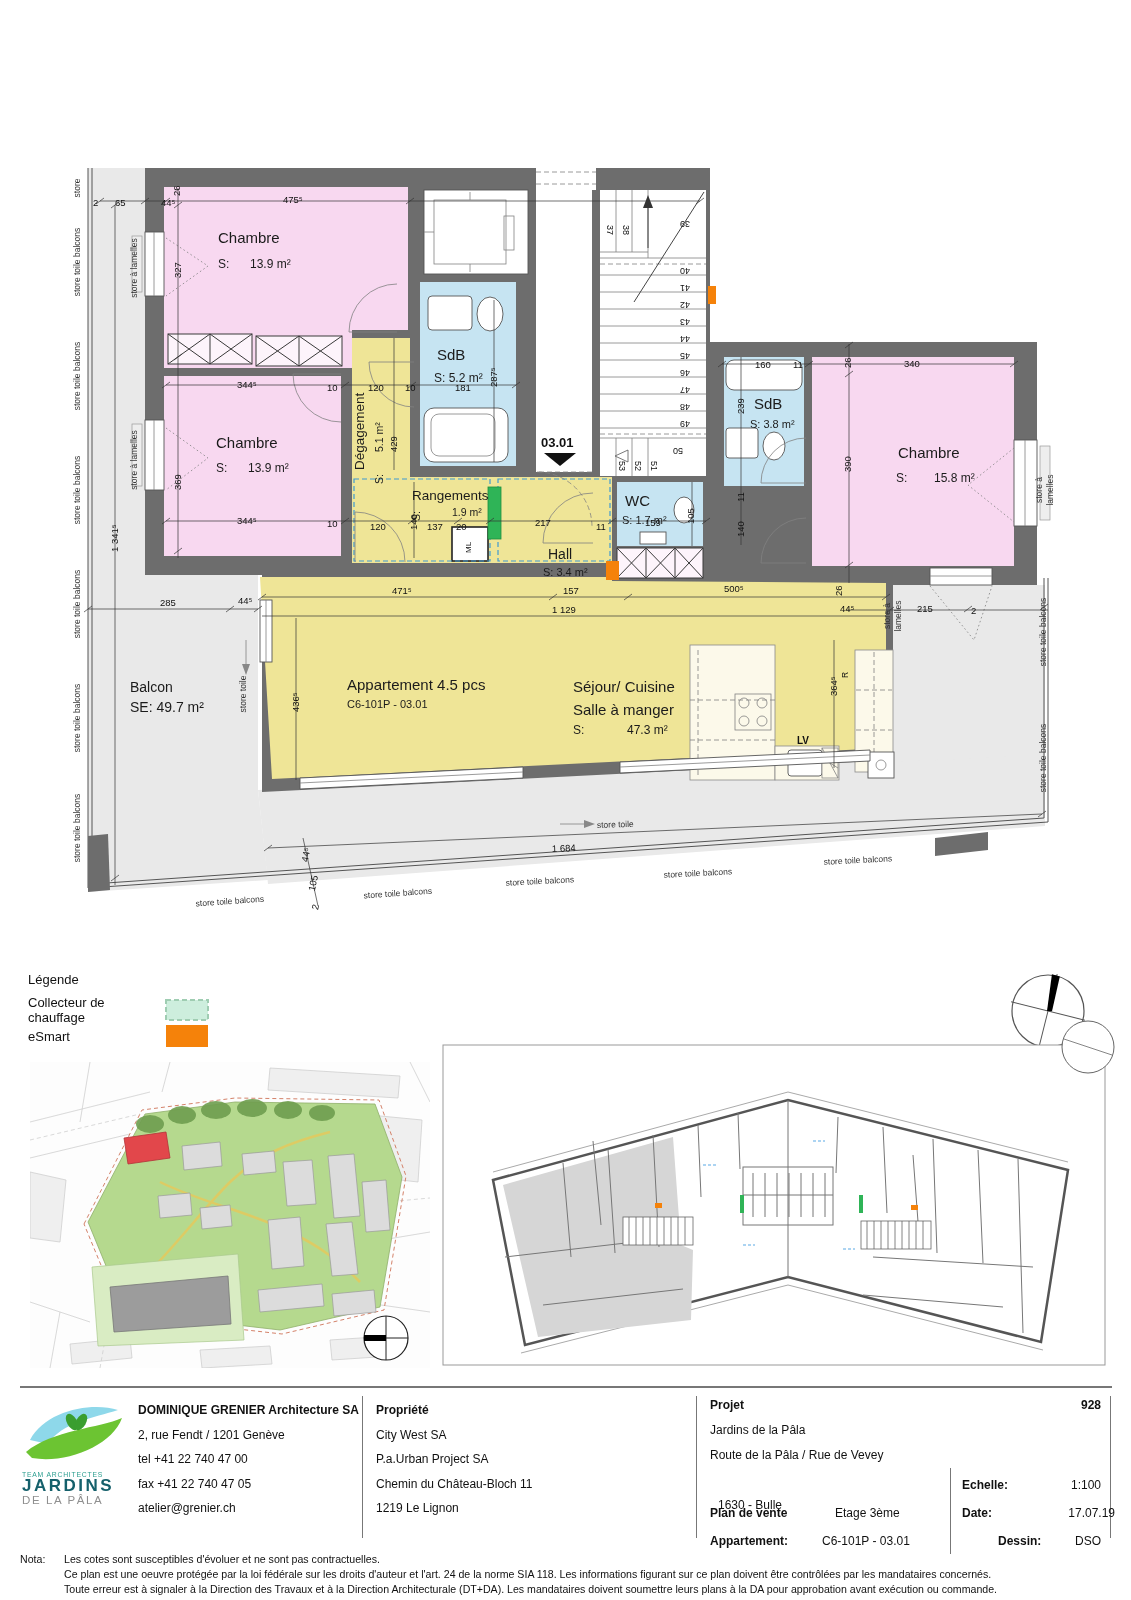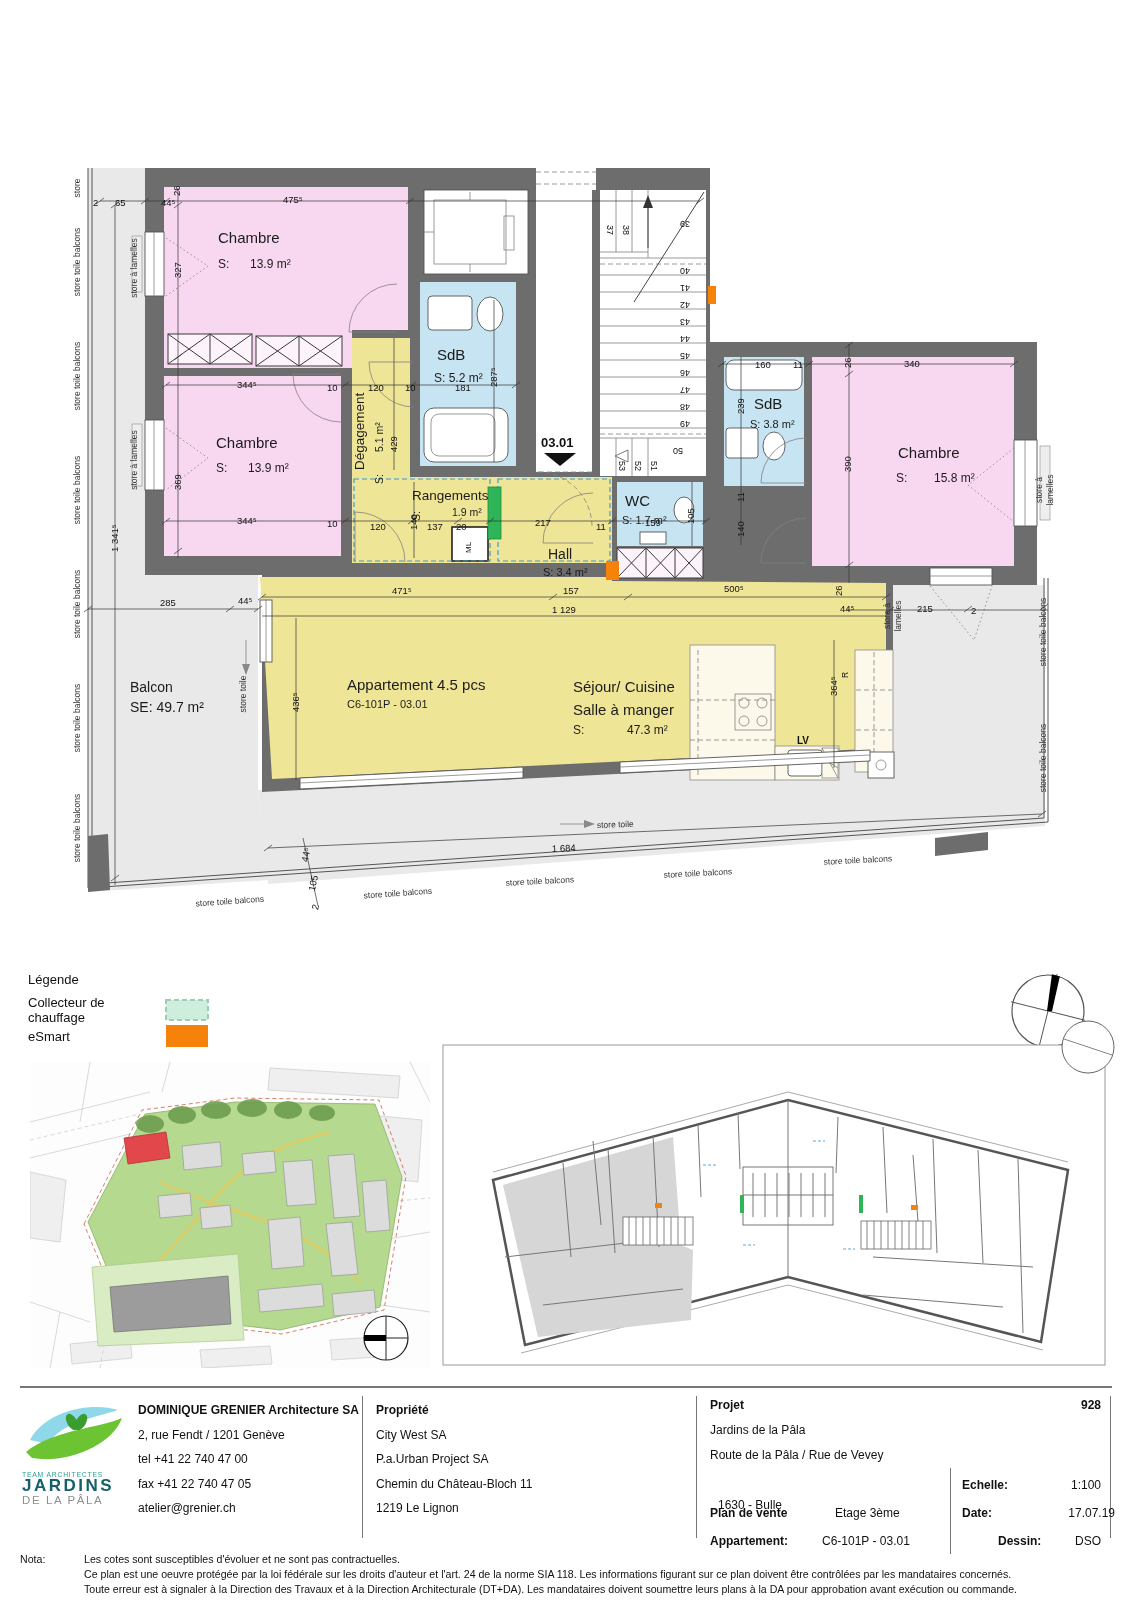--- a/index.html
+++ b/index.html
@@ -30,21 +30,21 @@
   .legend .lg-label{width:135px;font-size:13px;}
   .lg-sw{margin-left:1px;}
   .tb{position:absolute;left:20px;top:1386px;width:1092px;height:160px;border-top:2px solid #777;font-size:12px;}
   .tb .sep{position:absolute;top:8px;height:142px;border-left:1px solid #777;}
   .tb .line{line-height:24.5px;white-space:nowrap;}
   .col-abs{position:absolute;top:10px;}
   .c3{position:absolute;left:690px;top:10px;width:405px;height:142px;}
   .c3 .r{position:absolute;white-space:nowrap;}
   .notes{position:absolute;left:20px;top:1552px;width:1100px;font-size:10.6px;line-height:15px;}
   .notes .nrow{display:flex;}
-  .notes .nlab{width:64px;}
+  .notes .nlab{width:44px;}
   .logo-wrap{position:absolute;left:2px;top:12px;width:112px;text-align:left;}
   .logo-team{font-size:6.8px;color:#2a9d8f;letter-spacing:.8px;margin-top:2px;}
   .logo-l1{font-size:17px;font-weight:bold;color:#15606b;letter-spacing:2.5px;line-height:16px;}
   .logo-l2{font-size:11.5px;color:#8f8f8f;letter-spacing:1.6px;}
 </style>
 </head>
 <body>
 
 <div class="page">
 

